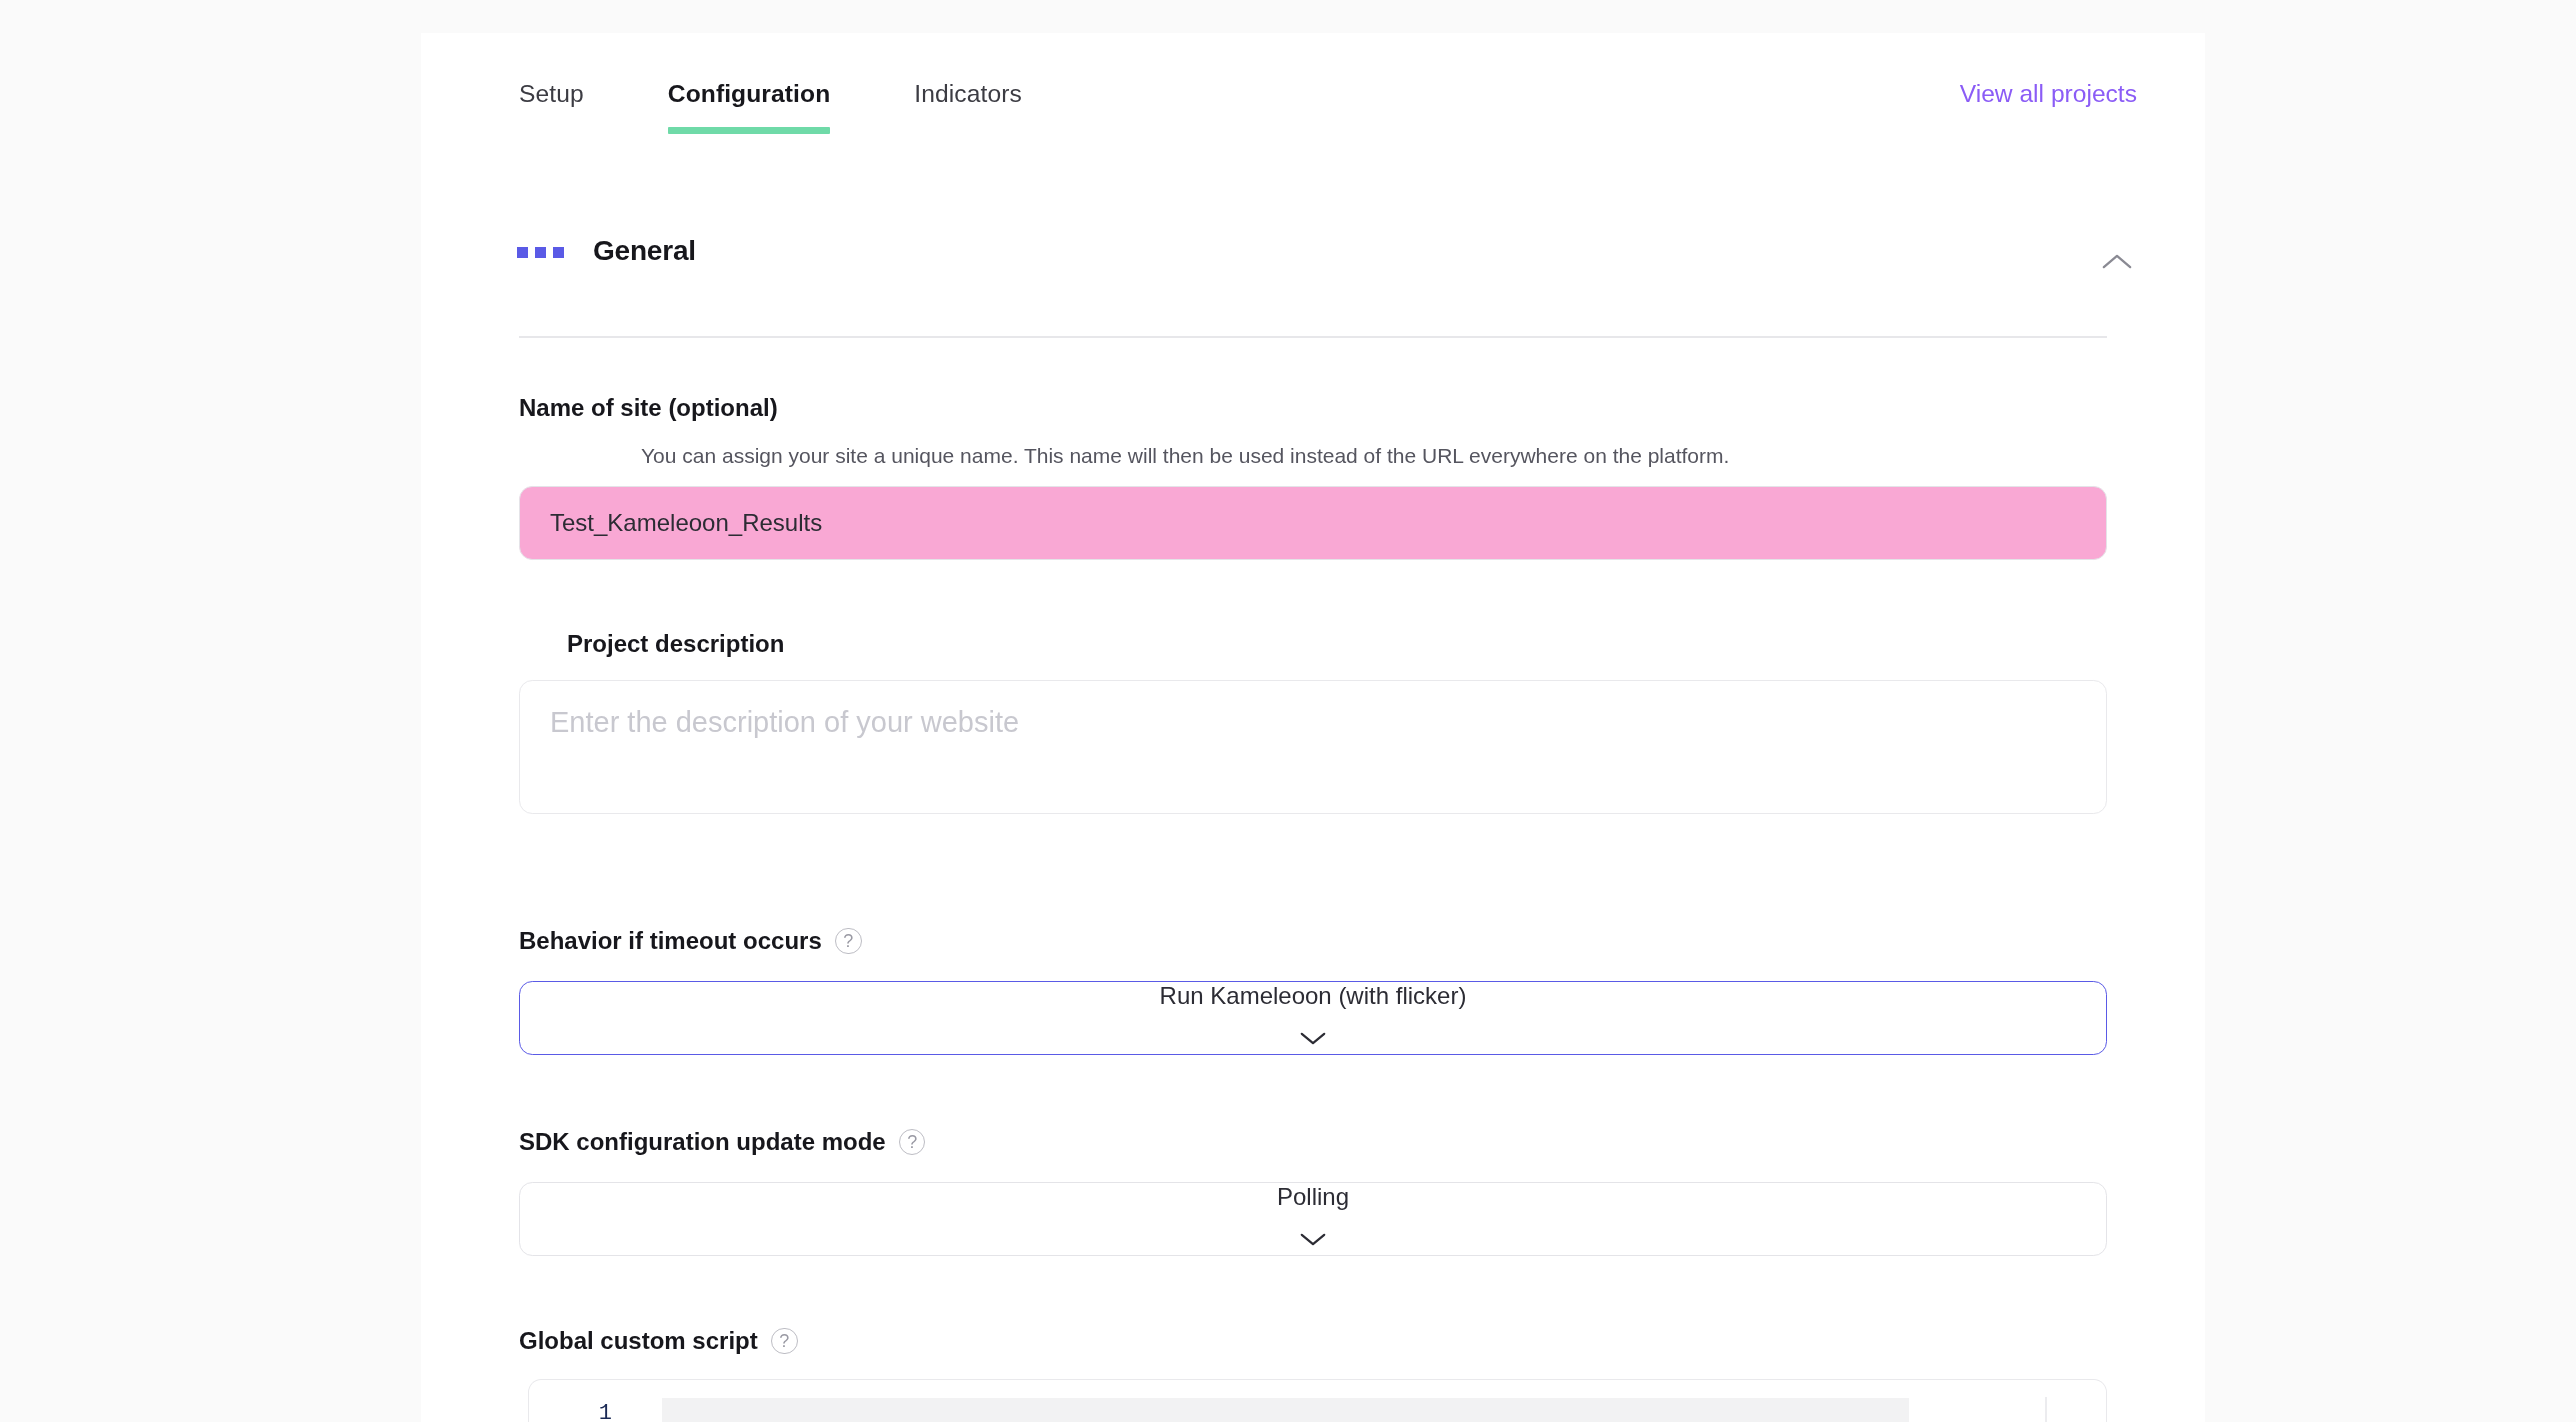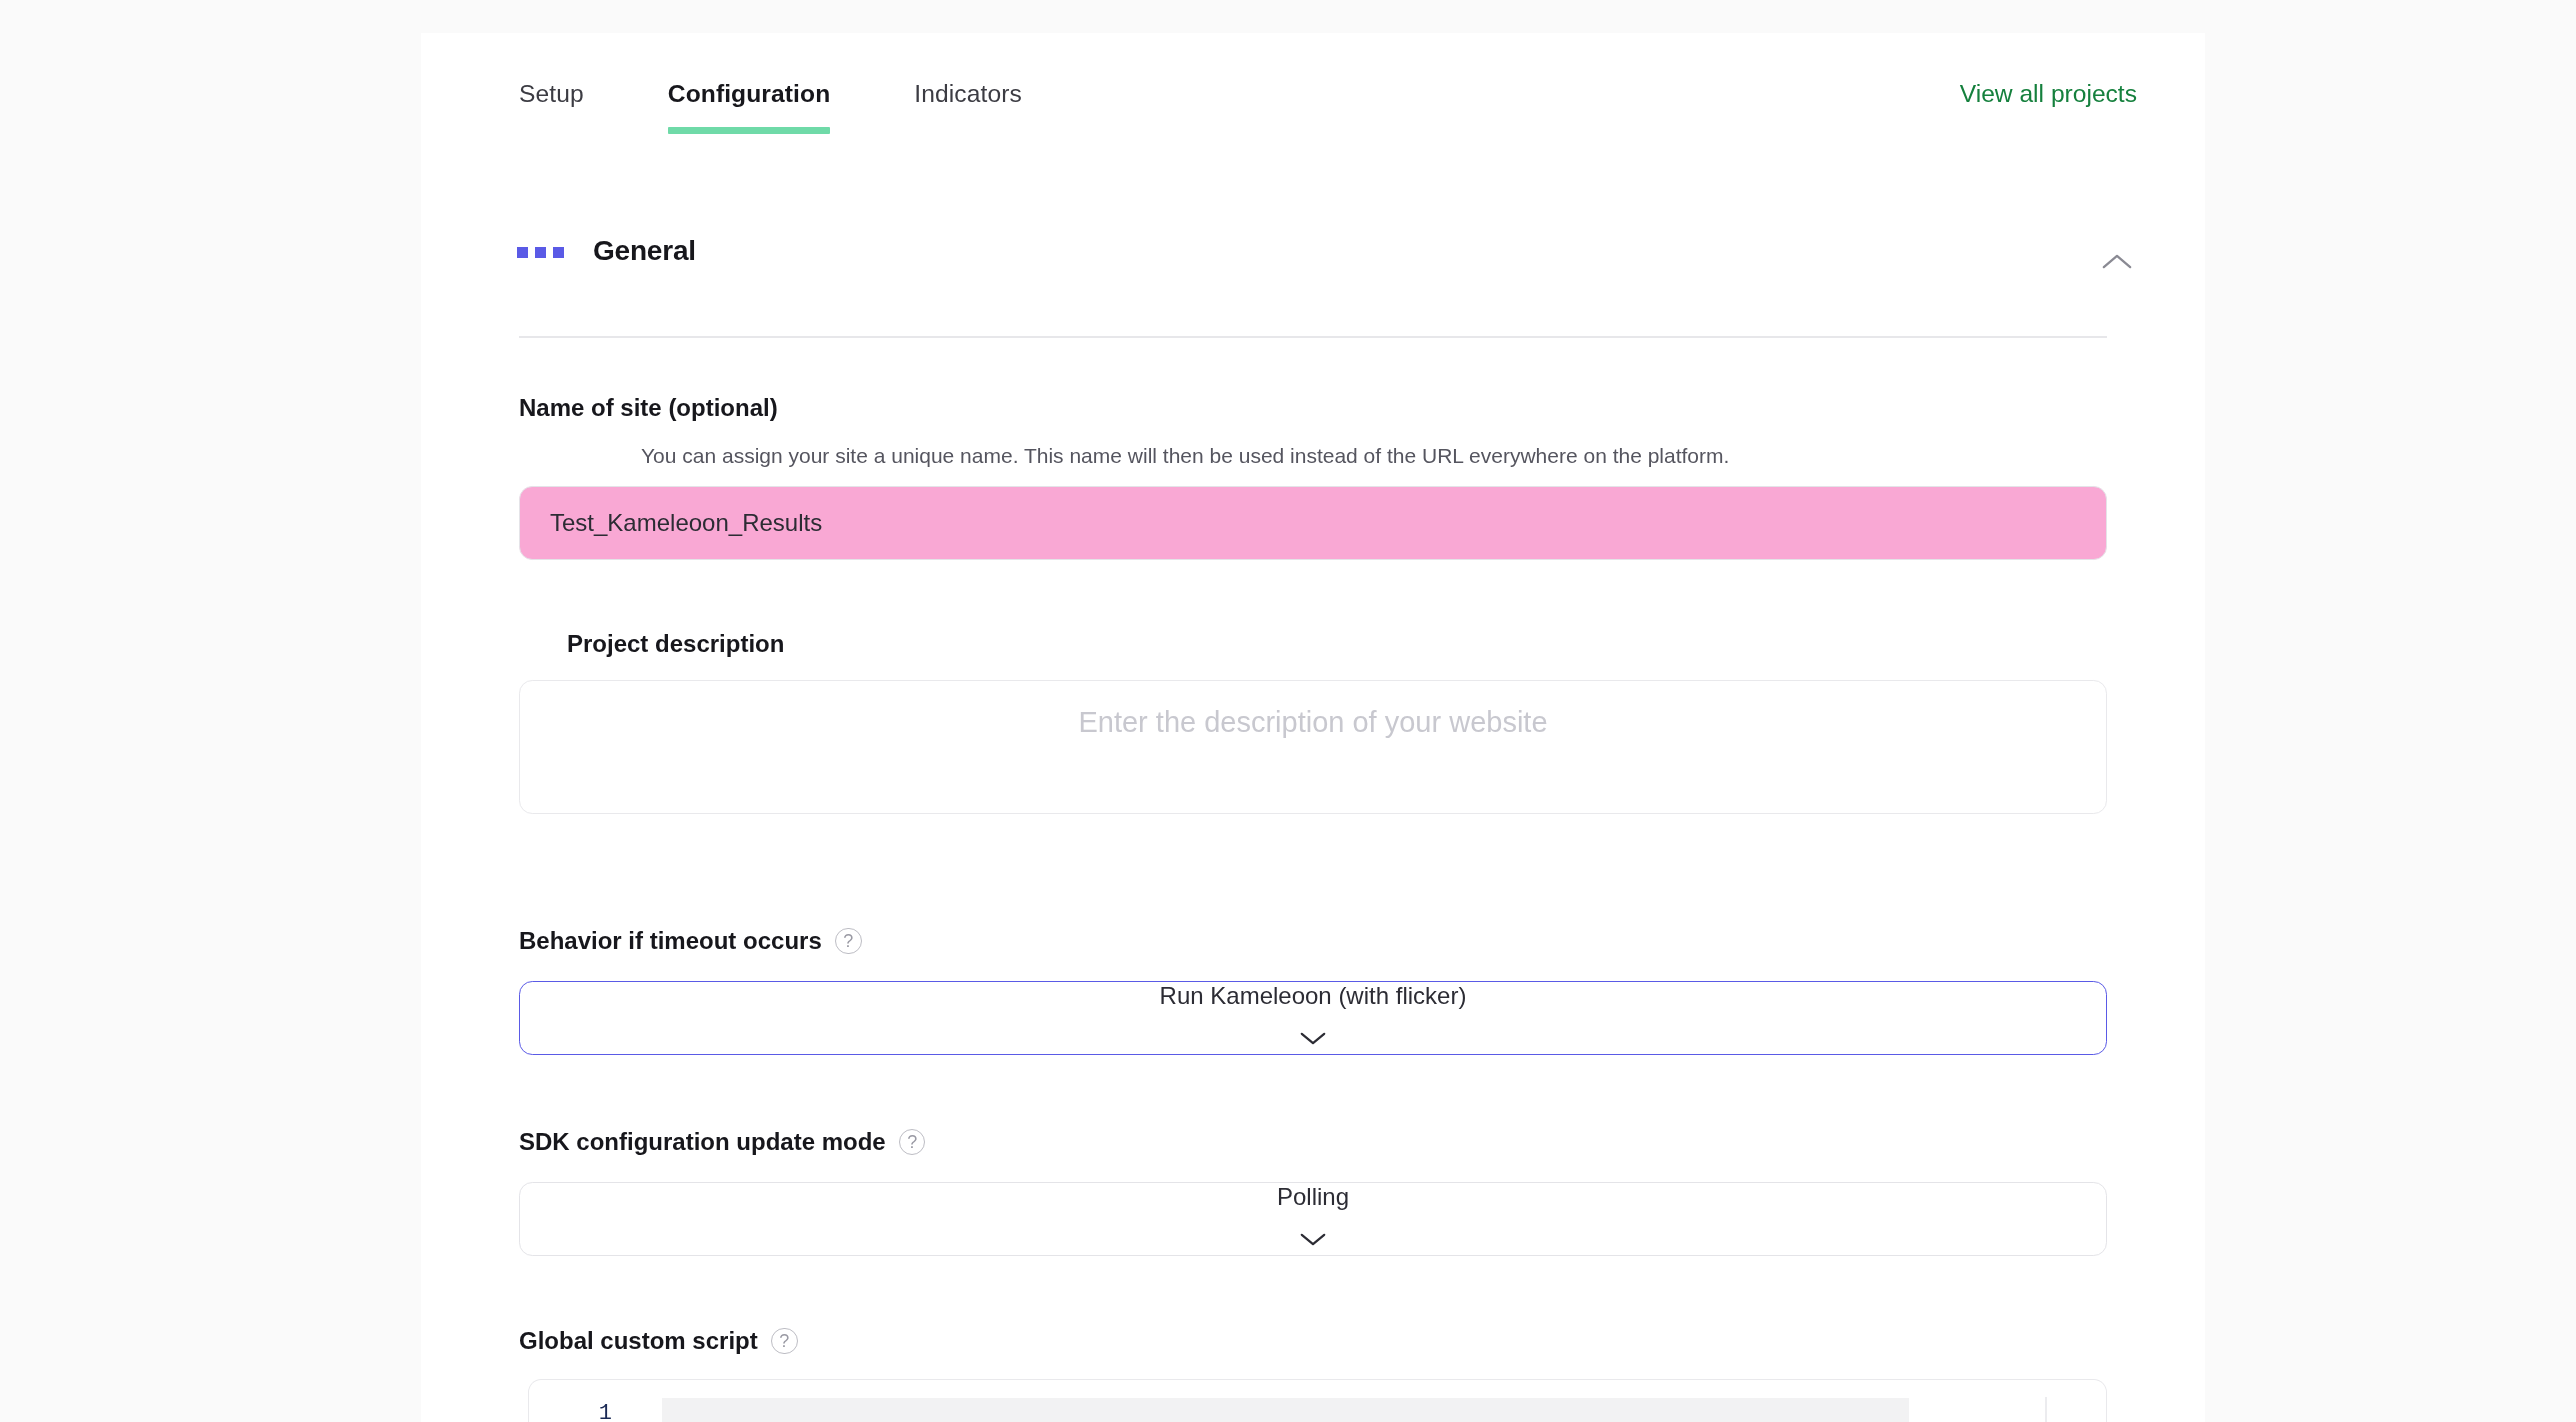--- a/index.html
+++ b/index.html
@@ -12,21 +12,20 @@
     overflow: hidden;
     background: #fafafa;
     font-family: "Liberation Sans", sans-serif;
   }
 
   .page {
     position: relative;
     width: 2344px;
     height: 1422px;
     background: #fafafa;
-    text-align: center;
   }
 
   
   .card {
     position: absolute;
     left: 421px;
     top: 33px;
     width: 1784px;
     height: 1389px;
     background: #ffffff;
@@ -71,21 +70,21 @@
     height: 6.6px;
     background: #6fdaa8;
     border-radius: 0.9px;
   }
   .view-all {
     position: absolute;
     right: 68px;
     top: 45px;
     font-size: 24.6px;
     line-height: 32px;
-    color: #15803d;
+    color: #8b5cf6;
     cursor: pointer;
     white-space: nowrap;
   }
 
   
   .section-header {
     position: absolute;
     left: 0;
     top: 172px;
     width: 100%;

